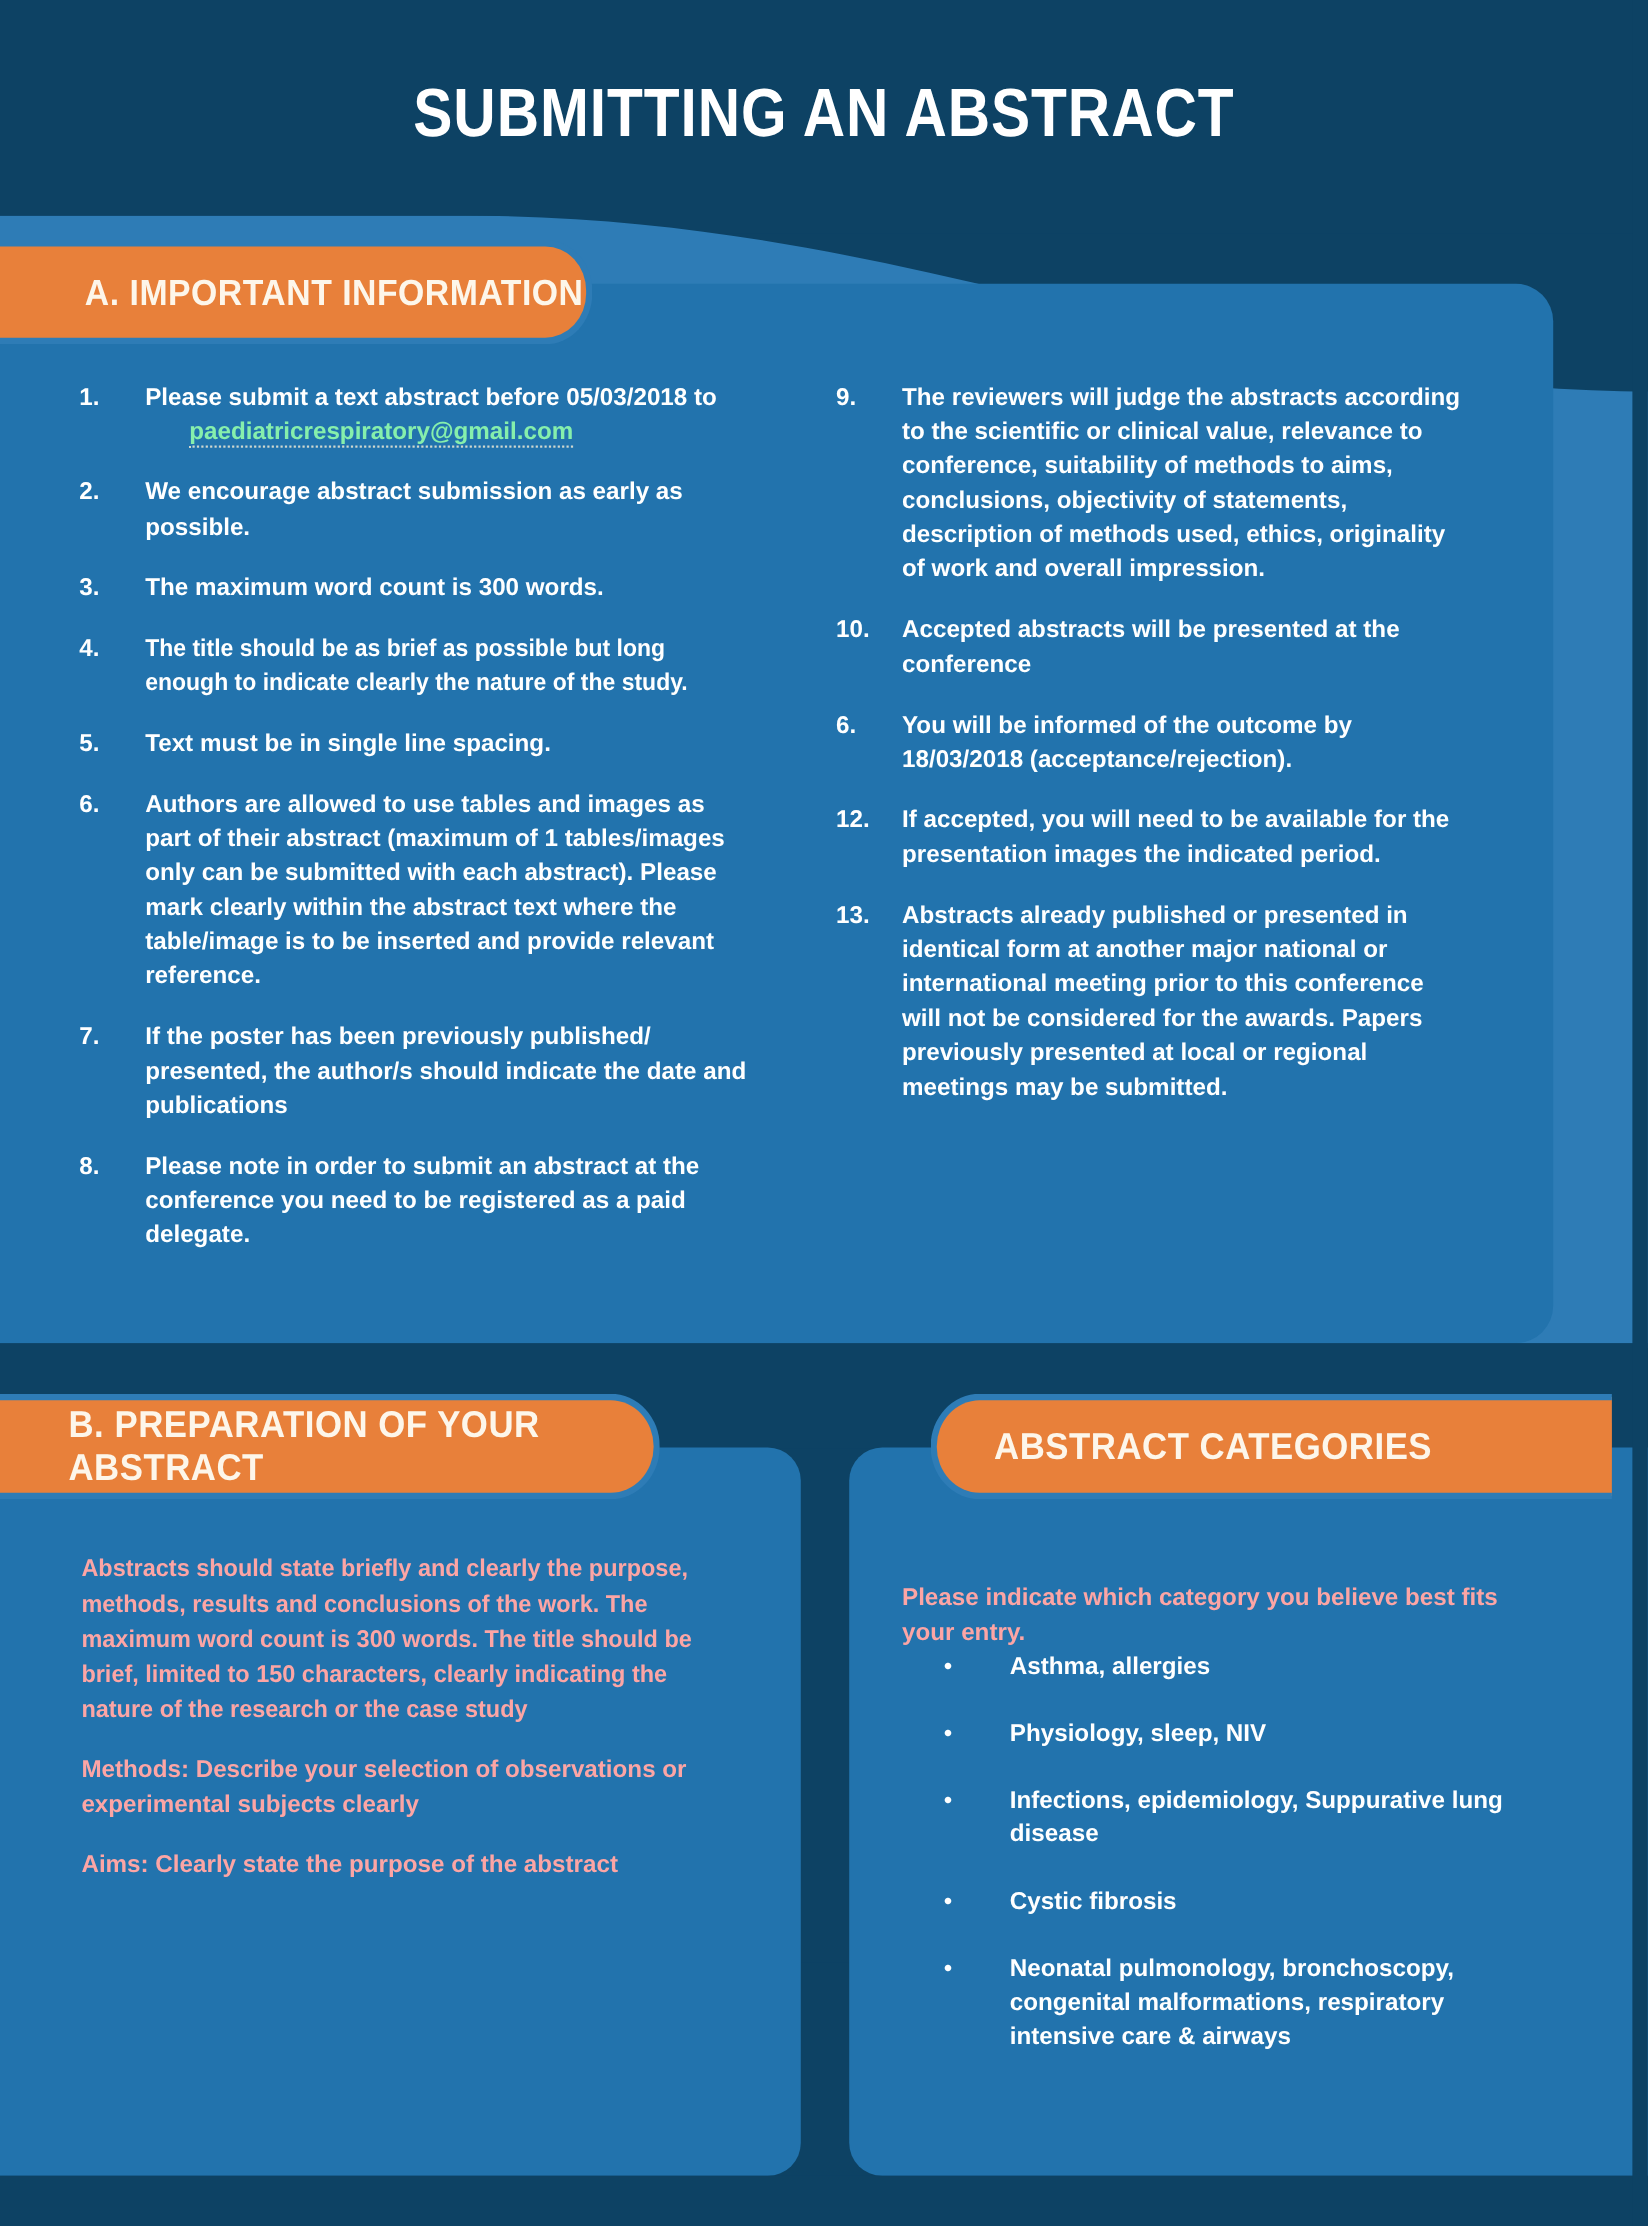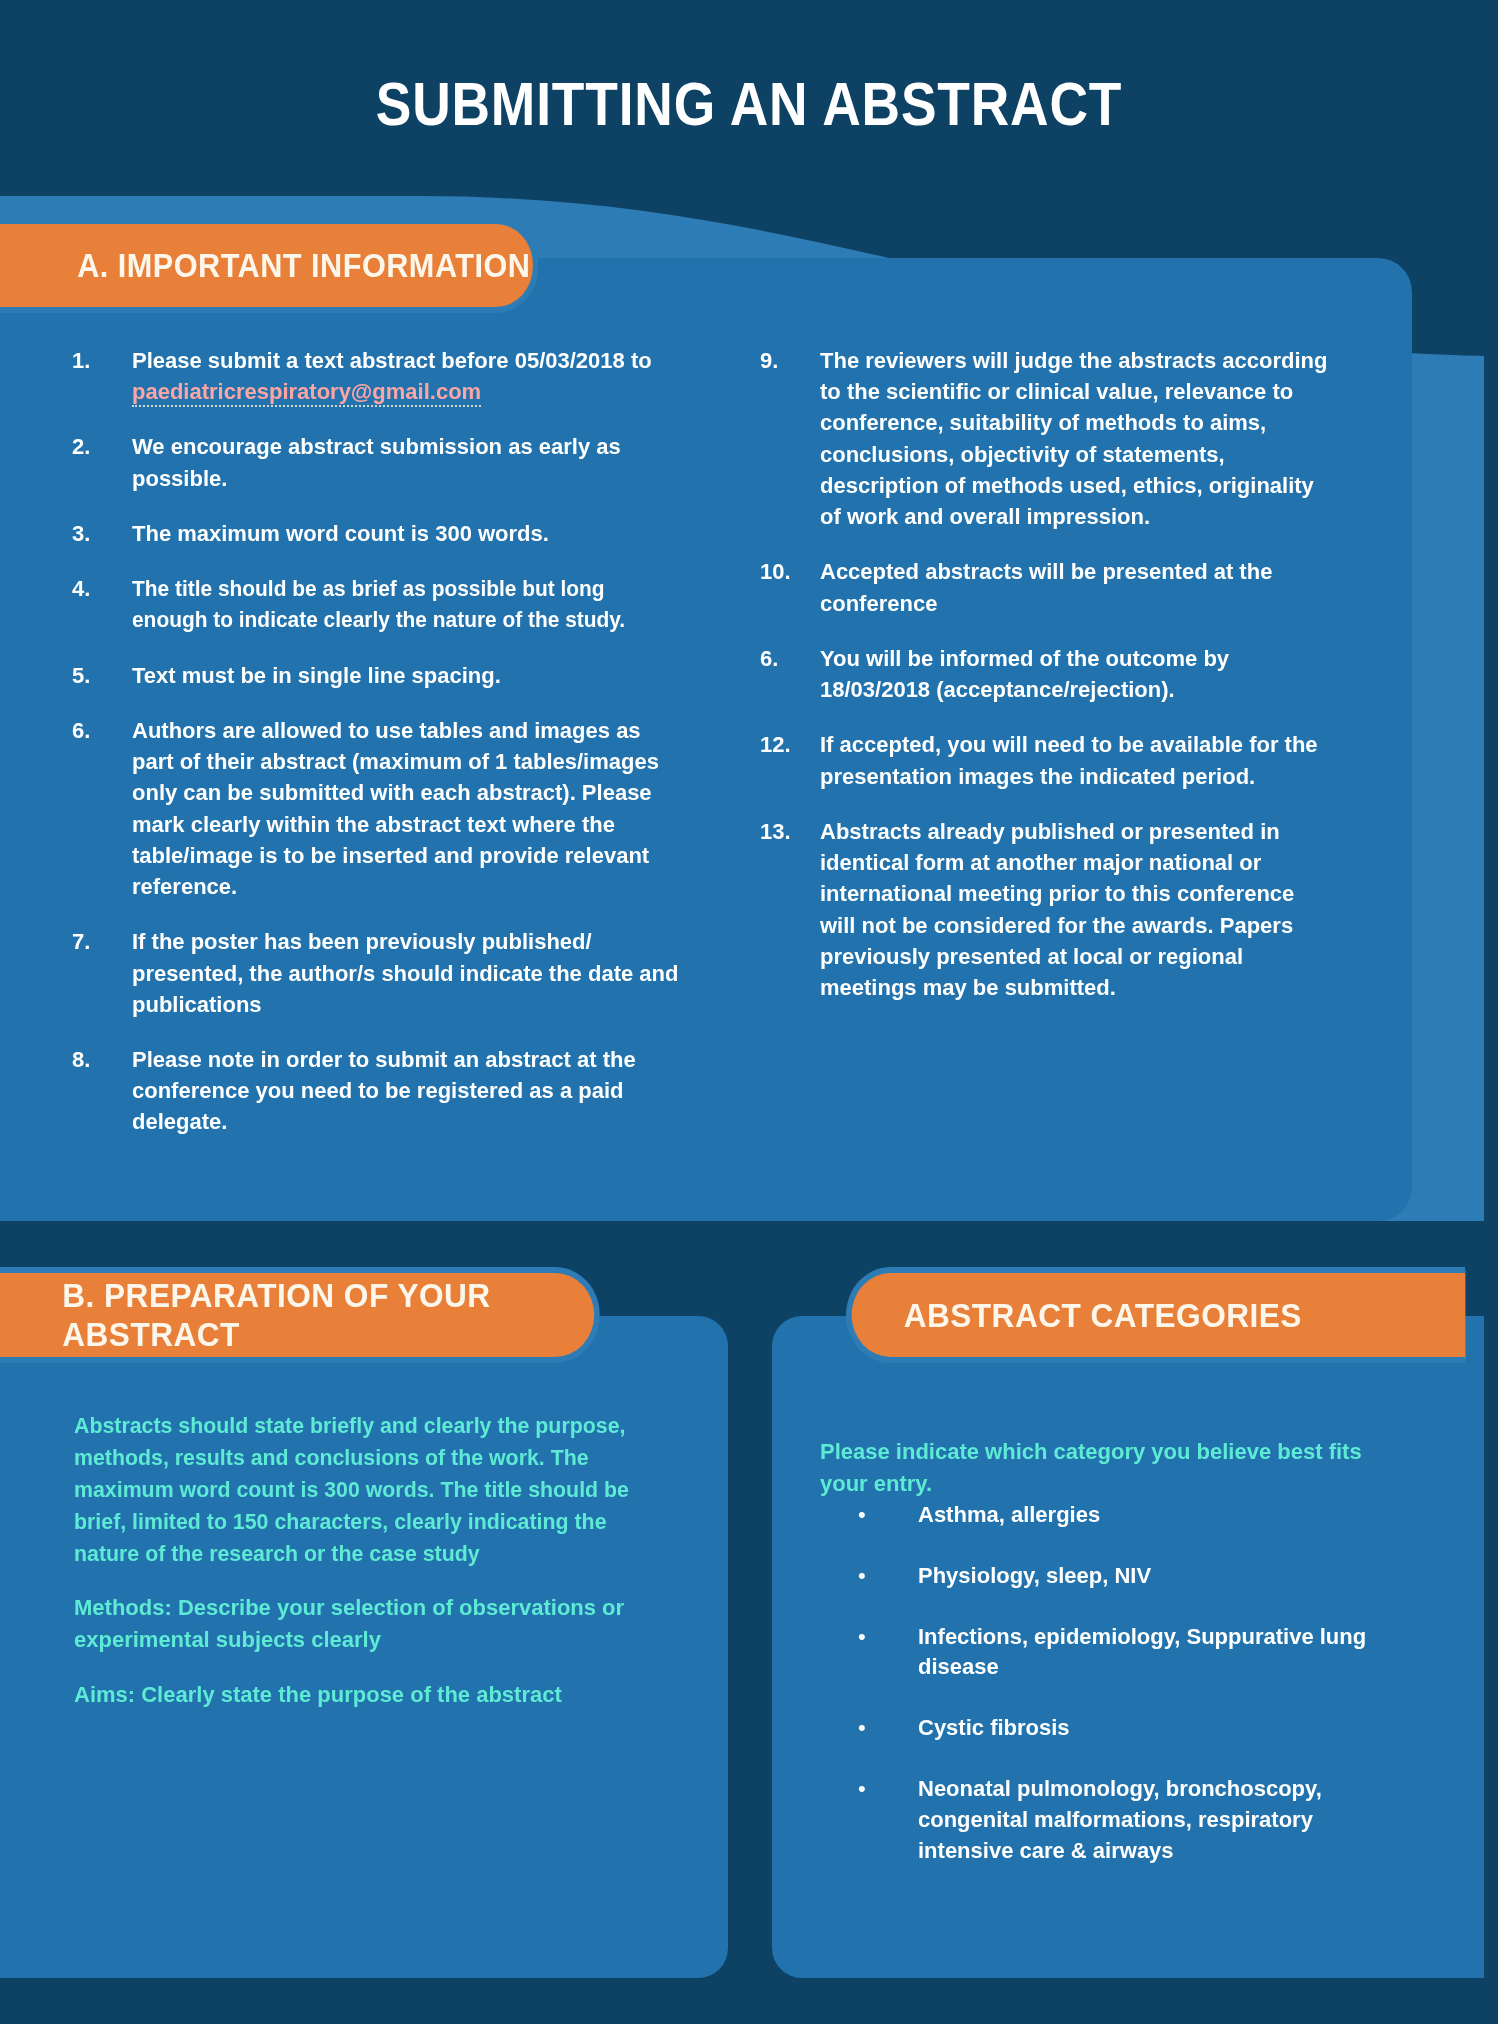--- a/index.html
+++ b/index.html
@@ -74,34 +74,34 @@
 
   .li { display:flex; margin-bottom:24px; }
   .li-num {
     flex:0 0 auto; width:60px;
     font-size:22px; font-weight:bold; line-height:1.42;
   }
   .li-txt {
     flex:1; font-size:22px; font-weight:bold; line-height:1.42;
   }
   .li.narrow .li-txt { transform:scaleX(0.95); transform-origin:left top; width:105%; }
-  .email { color:#fca5a5; border-bottom:2px dotted #cfd8cf; padding-bottom:1px; }
+  .email { color:#86efac; border-bottom:2px dotted #cfd8cf; padding-bottom:1px;margin-left:40px; }
 
   
   .card-b {
     position:absolute; left:0; top:1316px; width:728px; height:662px;
     background:#2273ad; border-radius:0 30px 30px 0;
   }
   .card-c {
     position:absolute; left:772px; top:1316px; width:726px; height:662px;
     background:#2273ad; border-radius:30px 0 0 30px;
   }
 
   .body-text {
-    position:absolute; color:#5eead4;
+    position:absolute; color:#fca5a5;
     font-size:22px; font-weight:bold; line-height:1.45;
   }
   .b-body  { left:74px;  top:1410px; width:600px; }
   .b-body p { margin-bottom:23px; }
   .b-body p.tight { transform:scaleX(0.97); transform-origin:left top; }
 
   .c-intro { left:820px; top:1436px; width:580px; }
 
   .cat-list { position:absolute; left:858px; top:1500px; width:540px; color:#fff; }
   .cat-item { display:flex; margin-bottom:30px; }

